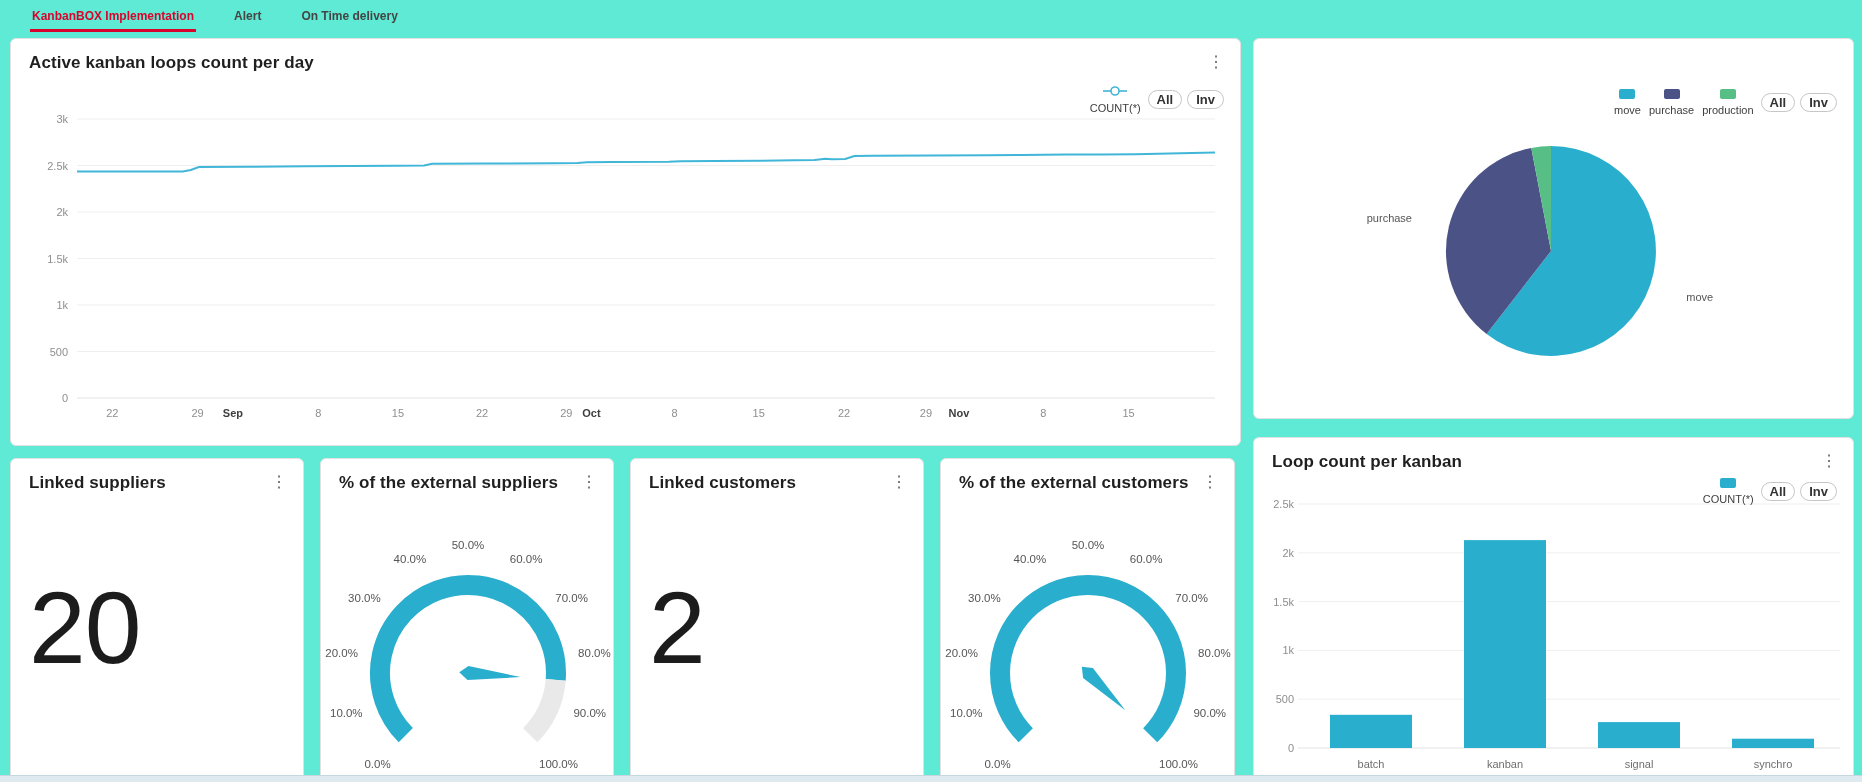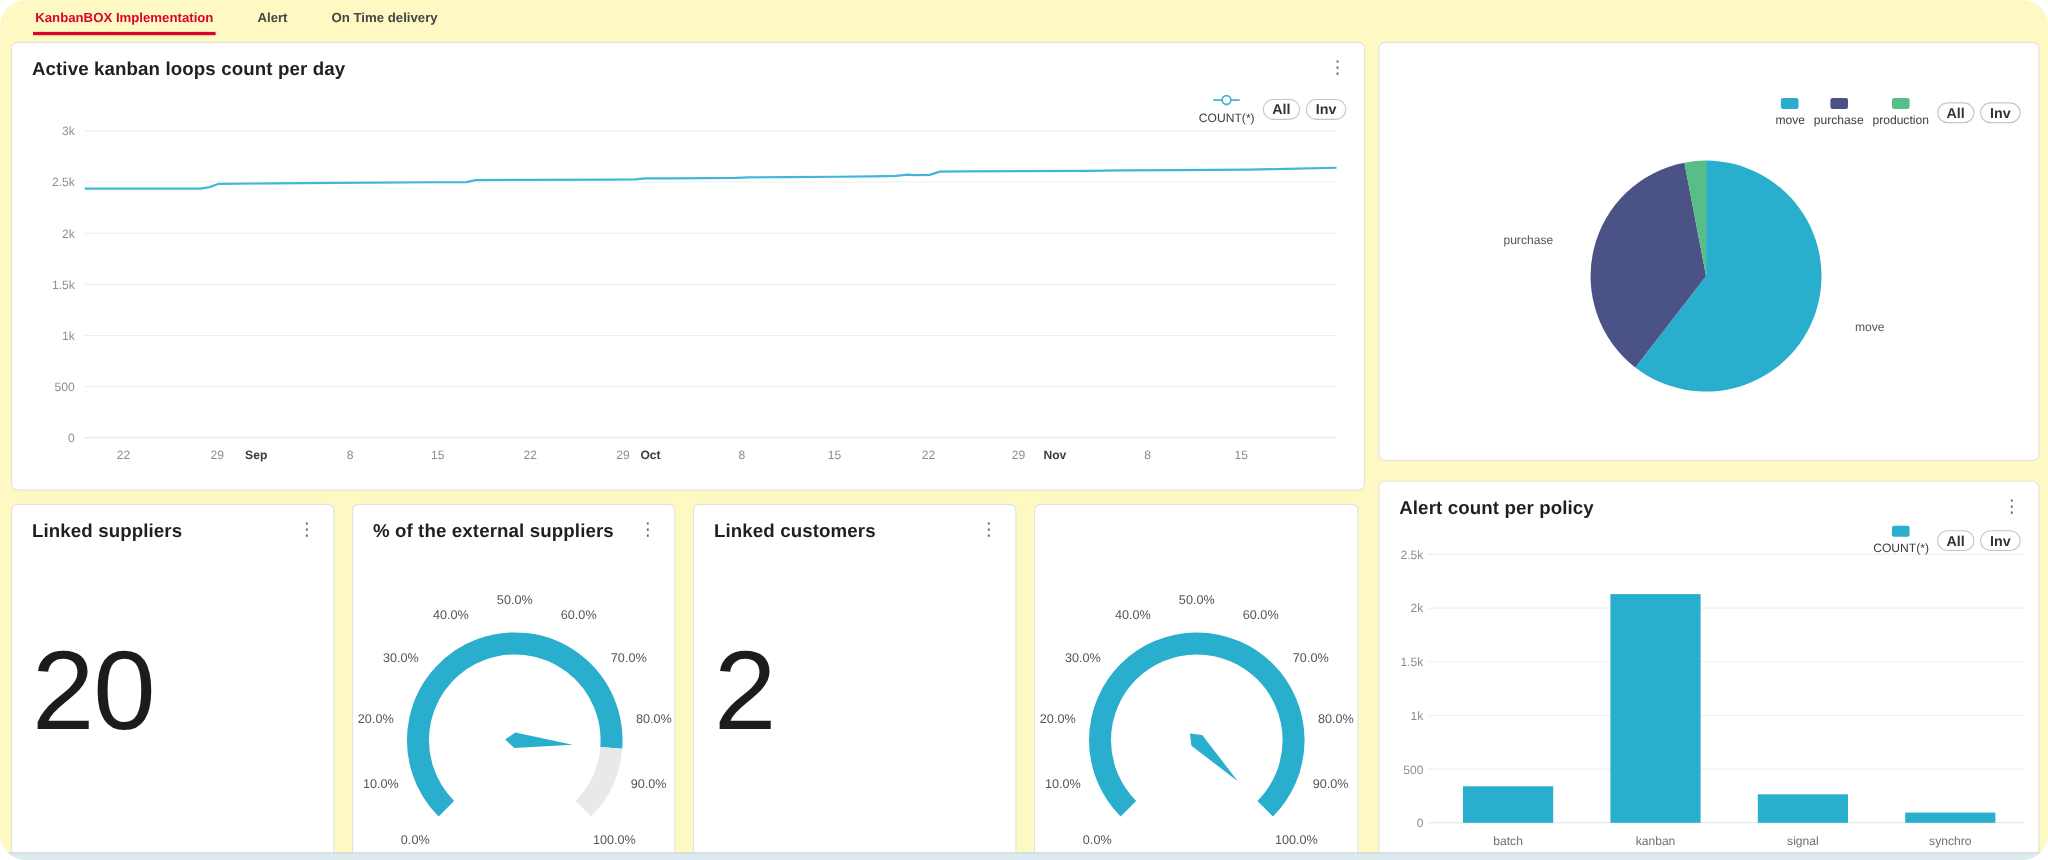--- a/index.html
+++ b/index.html
@@ -1,16 +1,16 @@
 <!DOCTYPE html>
 <html><head>
 <meta charset="utf-8">
 <style>
   html,body{margin:0;padding:0;background:#fff;font-family:"Liberation Sans",sans-serif;}
-  #app{position:relative;width:1862px;height:782px;overflow:hidden;background:#fef9c3;border-radius:24px;}
+  #app{position:relative;width:1862px;height:782px;overflow:hidden;background:#5eead4;}
 
   
   .tabs{position:absolute;left:0;top:0;width:100%;height:36px;padding-left:30px;box-sizing:border-box;display:flex;align-items:flex-start;}
   .tab{margin-right:36px;padding:9px 2px 6px 2px;font-size:12px;font-weight:700;color:#454545;cursor:pointer;border-bottom:3px solid transparent;}
   .tab.active{color:#d8042c;border-bottom-color:#d8042c;}
 
   
   .card{position:absolute;background:#fff;border:1px solid #e1e1e1;border-radius:6px;box-sizing:border-box;}
   #card-line{left:10px;top:38px;width:1231px;height:408px;}
   #card-pie{left:1253px;top:38px;width:601px;height:381px;}
@@ -186,25 +186,29 @@
         <text x="43.4" y="142.8" text-anchor="middle" class="gax">30.0%</text>
         <text x="88.9" y="104.0" text-anchor="middle" class="gax">40.0%</text>
         <text x="147.0" y="90.0" text-anchor="middle" class="gax">50.0%</text>
         <text x="205.1" y="104.0" text-anchor="middle" class="gax">60.0%</text>
         <text x="250.6" y="142.8" text-anchor="middle" class="gax">70.0%</text>
         <text x="273.4" y="198.0" text-anchor="middle" class="gax">80.0%</text>
         <text x="268.7" y="257.6" text-anchor="middle" class="gax">90.0%</text>
         <text x="237.5" y="308.5" text-anchor="middle" class="gax">100.0%</text>
         <polygon points="151.9,209.1 184.3,251.3 142.1,218.9 140.8,207.8" fill="#2aaecd"></polygon>
       </svg>
+    <div class="card-head">
+      <h2 class="card-title">% of the external customers</h2>
+      <button class="kebab"></button>
+    </div>
   </section>
 
   <section class="card" id="card-bar">
     <div class="card-head">
-      <h2 class="card-title">Alert count per policy</h2>
+      <h2 class="card-title">Loop count per kanban</h2>
       <button class="kebab"></button>
     </div>
     <div class="legend-row">
       <span class="legend-item">
         <span class="swatch" style="background:#2aaecd"></span>
         <span>COUNT(*)</span>
       </span>
       <button class="pill">All</button>
       <button class="pill">Inv</button>
     </div>

